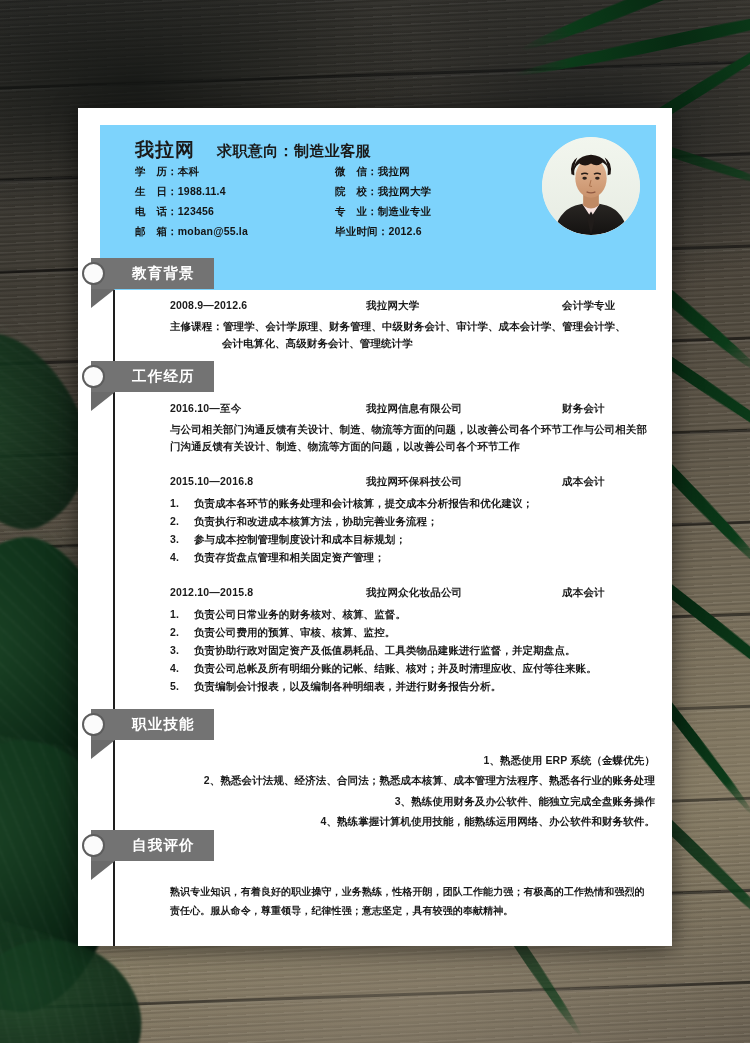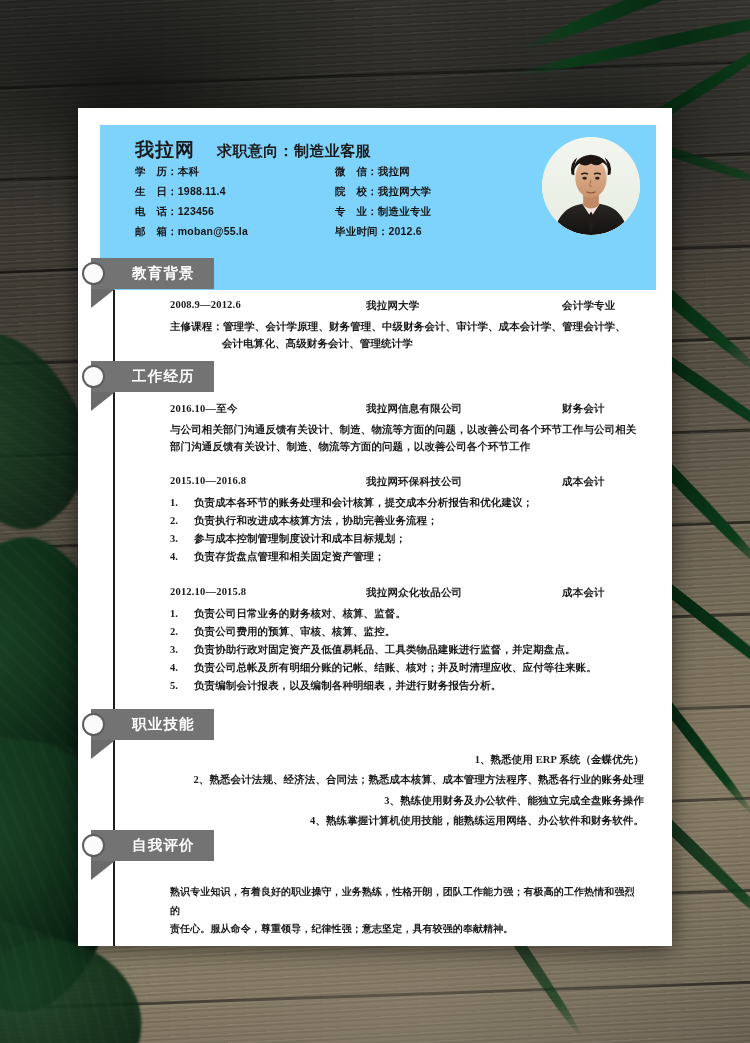--- a/index.html
+++ b/index.html
@@ -145,21 +145,21 @@
     position:absolute;
     right:16px; top:12px;
     width:98px; height:98px;
     border-radius:50%;
     overflow:hidden;
     background:#eef2ec;
   }
   .photo svg { display:block; width:100%; height:100%; }
 
   
-  .section { position:absolute; left:0; right:12px;font-family:Liberation Serif, serif; }
+  .section { position:absolute; left:0; right:1px; }
 
   .banner {
     position:relative;
     margin-left:13px;
     width:123px; height:31px;
     background:#737373;
     display:flex; align-items:center;
   }
   .banner-title {
     margin-left:41px;

